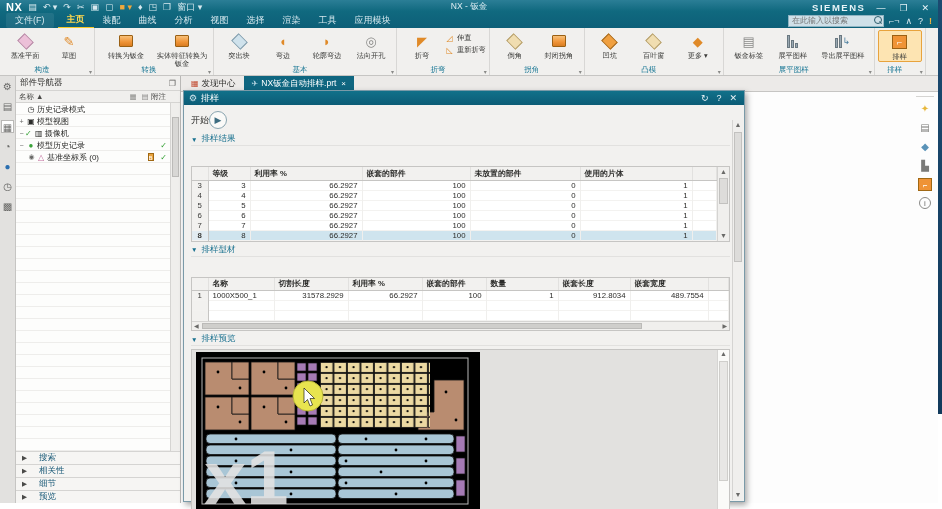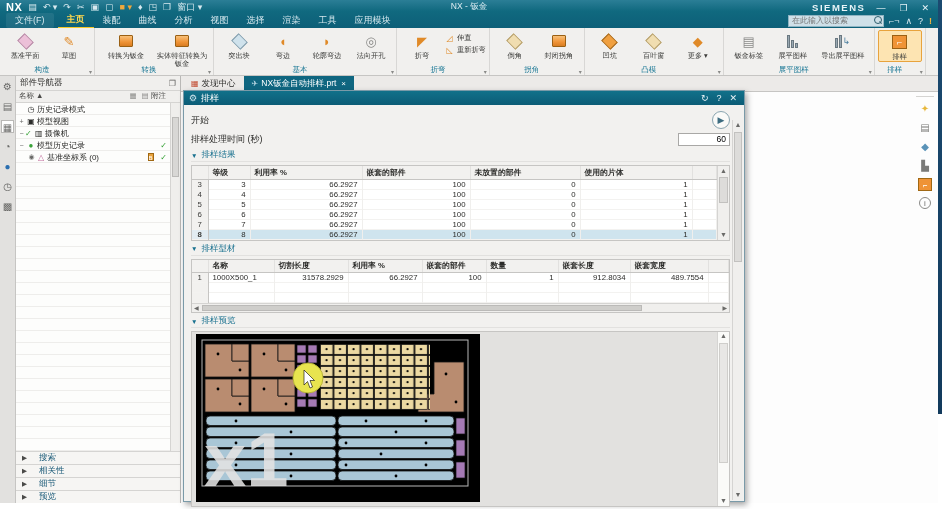--- a/index.html
+++ b/index.html
@@ -59,21 +59,21 @@
   
   .resbar { position:absolute; left:0; top:76px; width:16px; height:427px; background:#e2e1df; border-right:1px solid #c6c5c3; display:flex; flex-direction:column; align-items:center; padding-top:4px; gap:7px; }
   .resico { width:13px; height:13px; font-size:10px; line-height:13px; text-align:center; color:#6a6a68; }
   .resico.active { background:#fff; border:1px solid #b9b8b6; }
   .resico.globe { color:#2a6fb0; }
 
   
   .leftpanel { position:absolute; left:16px; top:76px; width:165px; height:427px; background:#f6f5f3; border-right:1px solid #b9b8b6; }
   .lp-header { height:15px; display:flex; align-items:center; padding:0 4px; font-size:8.5px; color:#2c2c2a; background:#f0efed; border-bottom:1px solid #d5d4d2; }
   .lp-header .sq { margin-left:auto; font-size:8px; color:#5a5a58; }
-  .lp-cols { height:12px; display:flex; align-items:flex-start; font-size:7.5px; color:#4a4a48; background:#f0efed; border-bottom:1px solid #d5d4d2; padding:0 3px; }
+  .lp-cols { height:12px; display:flex; align-items:center; font-size:7.5px; color:#4a4a48; background:#f0efed; border-bottom:1px solid #d5d4d2; padding:0 3px; }
   .lp-cols .c-name { flex:1; } .lp-cols .c-x { width:12px; text-align:center; color:#8a8a88; } .lp-cols .c-note { width:26px; }
   .tree { position:relative; height:348px; background:#fdfdfc;
     background-image:repeating-linear-gradient(180deg,#fdfdfc 0 11px,#eeedeb 11px 12px),linear-gradient(90deg,transparent 0 128px,#eeedeb 128px 129px,transparent 129px 140px,#eeedeb 140px 141px,transparent 141px 154px,#eeedeb 154px 155px,transparent 155px); font-size:8px; color:#2c2c2a; }
   .trow { height:12px; display:flex; align-items:center; padding-left:2px; white-space:nowrap; }
   .trow .exp { width:7px; font-size:7px; color:#6a6a68; text-align:center; }
   .trow .tico { width:10px; font-size:8px; text-align:center; margin:0 1px; }
   .trow .chk { color:#2f9e2f; font-weight:bold; font-size:8px; margin-right:1px; }
   .trow .lbl { overflow:hidden; }
   .trow .rcol1 { position:absolute; left:129px; width:11px; text-align:center; }
   .trow .rcol2 { position:absolute; left:141px; width:13px; text-align:center; color:#2f9e2f; font-weight:bold; }
@@ -103,29 +103,29 @@
   .dlg-title { height:14px; background:linear-gradient(180deg,#11718a,#0c5c76); color:#fff; display:flex; align-items:center; padding:0 5px; gap:4px; font-size:9px; }
   .dlg-title .gear { font-size:9px; color:#cfe4ec; }
   .dlg-title .spacer { flex:1; }
   .dlg-title .dbtn { font-size:9px; padding:0 2px; color:#e8f2f6; }
   .dlg-body { position:relative; height:396px; padding:4px 14px 0 7px; }
   .dlg-vscroll { position:absolute; right:1px; top:15px; width:11px; height:380px; background:#f0efed; border-left:1px solid #d5d4d2; font-size:7px; color:#6a6a68; text-align:center; }
   .dlg-vscroll .thumb { position:absolute; left:1px; top:12px; width:8px; height:130px; background:#dddcda; border:1px solid #c2c1bf; }
   .dlg-vscroll .up { display:block; height:10px; line-height:10px; }
   .dlg-vscroll .dn { position:absolute; bottom:0; left:0; right:0; height:10px; line-height:10px; }
 
-  .start-row { height:22px; display:flex; align-items:center; gap:10px; font-size:9px; color:#2c2c2a;justify-content:space-between; }
+  .start-row { height:22px; display:flex; align-items:center; gap:0; font-size:9px; color:#2c2c2a; }
   .playbtn { width:18px; height:18px; border:1px solid #8aa5b0; border-radius:50%; background:#fafaf8; display:flex; align-items:center; justify-content:center; font-size:9px; color:#3c6c80; }
   .time-row { height:16px; display:flex; align-items:center; font-size:9px; color:#2c2c2a; }
   .time-field { margin-left:auto; width:52px; height:13px; border:1px solid #a9a8a6; background:#fff; font-size:8.5px; text-align:right; padding:0 3px; }
 
   .sec-hdr { height:13px; display:flex; align-items:center; gap:4px; font-size:8.5px; color:#19718f; border-bottom:1px solid #e2e1df; margin-top:2px; }
   .sec-hdr .ar { font-size:6.5px; color:#19718f; }
 
-  .tblwrap { position:relative; border:1px solid #c6c5c3; background:#fff; margin-top:3px; }
+  .tblwrap { position:relative; border:1px solid #c6c5c3; background:#fff; margin-top:20px; }
   table { border-collapse:collapse; table-layout:fixed; width:100%; font-size:7.8px; color:#2c2c2a; }
   th { font-weight:bold; text-align:left; background:#f2f1ef; border-bottom:1px solid #c6c5c3; border-right:1px solid #e2e1df; height:13px; padding:0 4px; white-space:nowrap; overflow:hidden; }
   td { height:10px; padding:0 4px; border-right:1px solid #f0efed; white-space:nowrap; overflow:hidden; }
   tr.datarow { border-bottom:1px solid #f3f2f0; }
   td.num { text-align:right; }
   td.rowno { background:#f2f1ef; border-right:1px solid #c6c5c3; text-align:center; color:#3c3c3a; }
   tr.sel td { background:#cfe4ee; }
   tr.sel td.rowno { background:#e2ecf2; font-weight:bold; }
   .vscroll { position:absolute; right:0; top:0; bottom:0; width:12px; background:#f0efed; border-left:1px solid #d5d4d2; font-size:7px; color:#6a6a68; text-align:center; }
   .vscroll .up { display:block; height:10px; line-height:10px; }
@@ -450,24 +450,20 @@
       <div class="dlg-body">
         <div class="dlg-vscroll">
               <span class="up">▲</span>
               <span class="thumb"></span>
               <span class="dn">▼</span>
             </div>
 
         <div class="start-row">
           <span>开始</span>
           <span class="playbtn">▶</span>
-        </div>
-        <div class="time-row">
-          <span>排样处理时间 (秒)</span>
-          <input class="time-field" value="60" style="">
         </div>
 
         <div class="sec-hdr">
           <span class="ar">▼</span>
           <span>排样结果</span>
         </div>
         <div class="tblwrap" style="padding-right:12px">
           <table>
             <colgroup>
                   <col style="width:16px">

